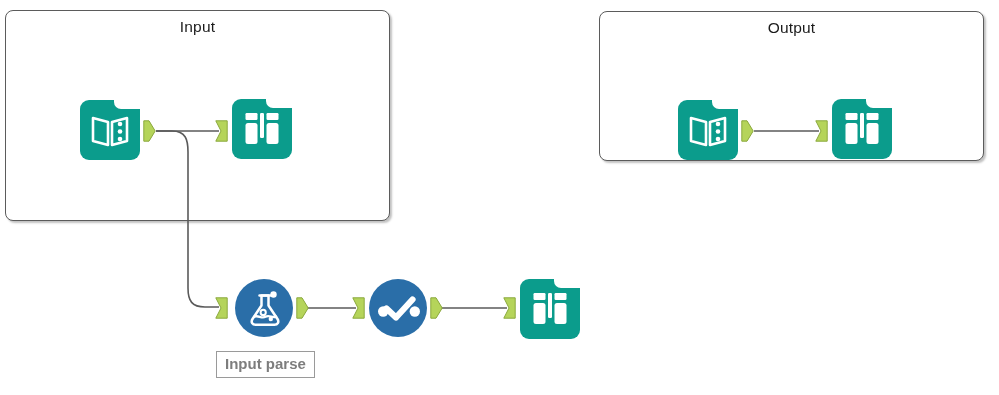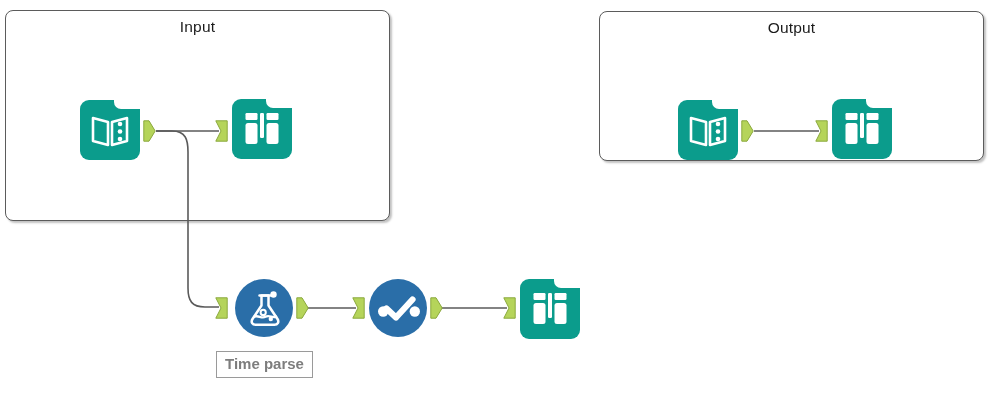--- a/index.html
+++ b/index.html
@@ -269,15 +269,15 @@
       <svg width="38" height="36" viewBox="0 0 38 36" xmlns="http://www.w3.org/2000/svg">
         <rect x="2.5" y="2" width="12" height="7" rx="1.2" fill="#ffffff"></rect>
         <rect x="23.5" y="2" width="12" height="7" rx="1.2" fill="#ffffff"></rect>
         <rect x="2.5" y="12" width="12" height="21" rx="2.5" fill="#ffffff"></rect>
         <rect x="23.5" y="12" width="12" height="21" rx="2.5" fill="#ffffff"></rect>
         <rect x="17" y="2" width="4" height="25" rx="1.2" fill="#ffffff"></rect>
       </svg>
     </div>
   </div>
 
-  <div class="annotation" style="left:216px; top:351px;">Time parse</div>
+  <div class="annotation" style="left:216px; top:351px;">Input parse</div>
 
 </div>
 
 </body></html>

